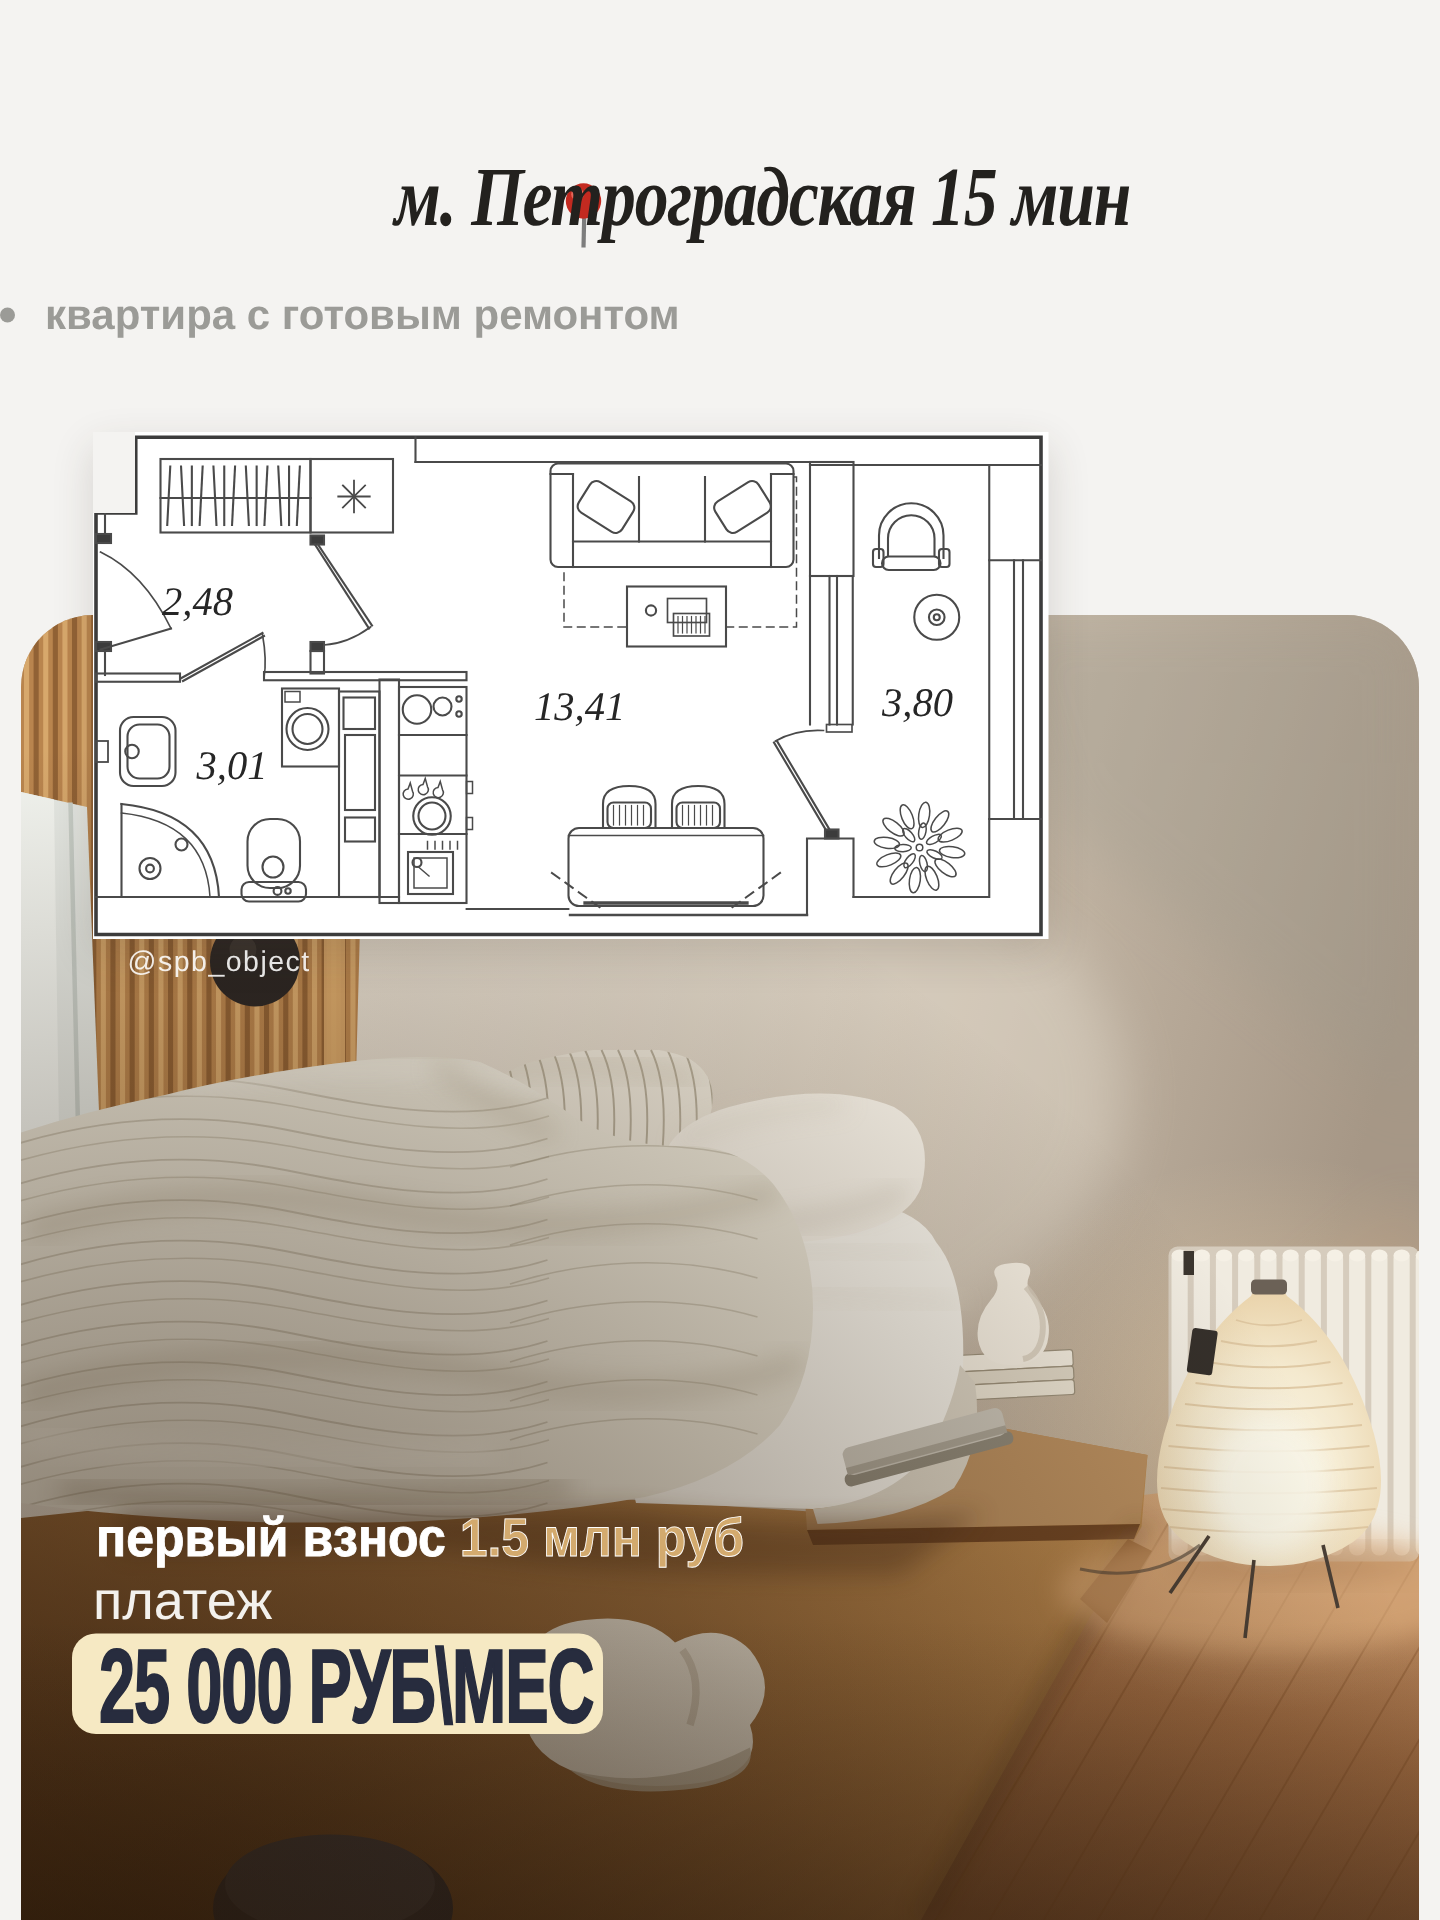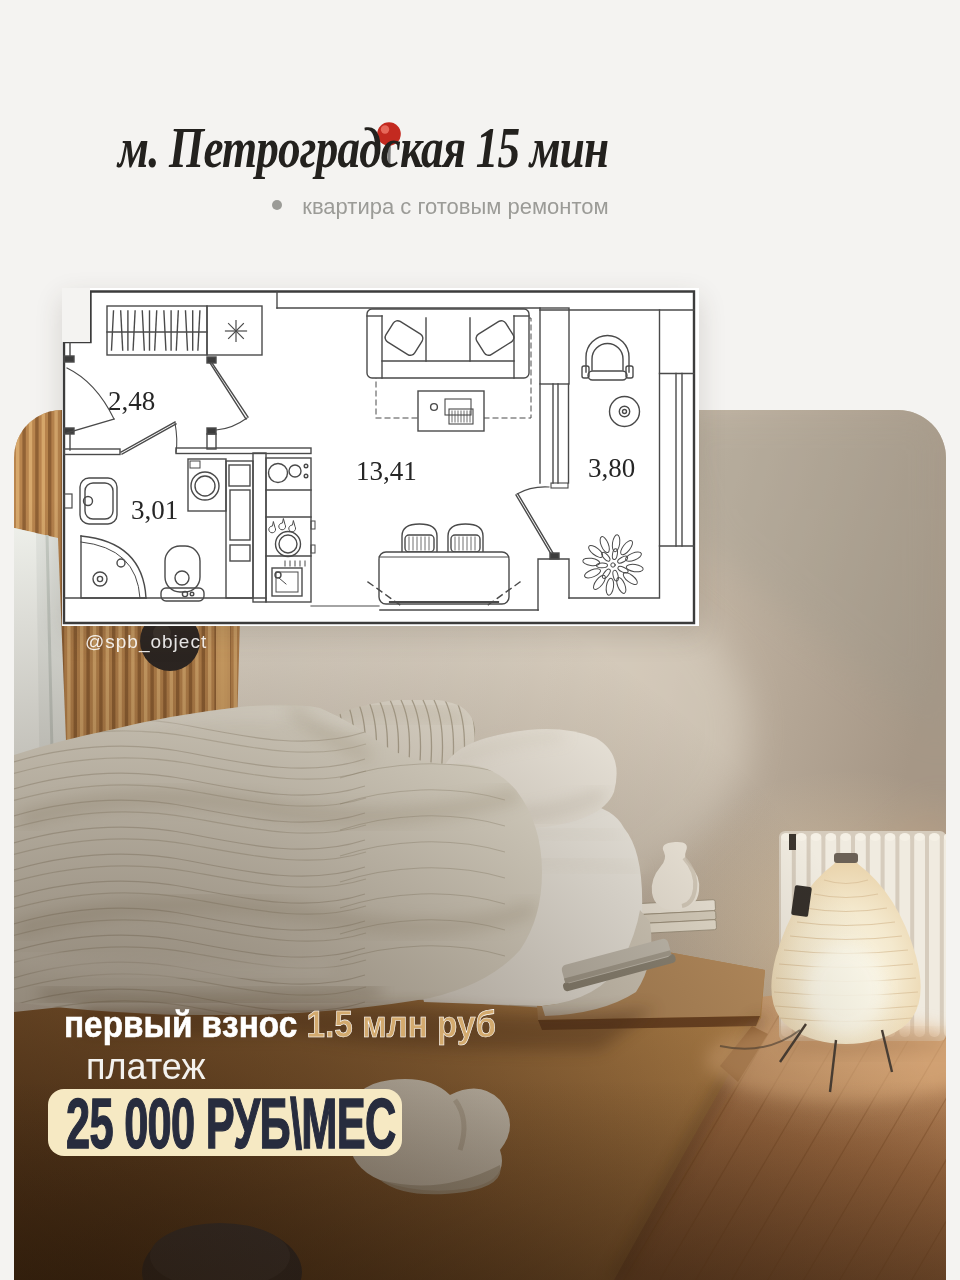--- a/index.html
+++ b/index.html
@@ -9,25 +9,25 @@
 </style>
 </head>
 <body>
 
 <svg class="abs" style="left:374px;top:121px;" width="32" height="48" viewBox="0 0 32 48">
   <line x1="15.5" y1="22" x2="15" y2="44" stroke="#7d7d7d" stroke-width="2.8"></line>
   <circle cx="15" cy="13" r="11.8" fill="#c32a20"></circle>
   <circle cx="11" cy="8.5" r="4.2" fill="#ea6f60" opacity=".9"></circle>
 </svg>
 
-<div class="abs" style="left:0;top:116px;width:898px;text-align:left;white-space:nowrap;">
+<div class="abs" style="left:0;top:100px;width:898px;text-align:center;white-space:nowrap;">
   <span style="display:inline-block;transform:scaleX(0.806);transform-origin:100% 50%;font-family:'Liberation Serif',serif;font-style:italic;font-weight:bold;font-size:56px;letter-spacing:-1px;color:#23211e;">м. Петроградская 15 мин</span>
 </div>
 
-<div class="abs" style="left:0;top:194px;width:881px;text-align:center;white-space:nowrap;color:#9b9b97;font-size:22px;">
+<div class="abs" style="left:0;top:194px;width:881px;text-align:left;white-space:nowrap;color:#9b9b97;font-size:28px;font-weight:bold;">
   <span style="display:inline-block;vertical-align:4px;width:10px;height:10px;border-radius:50%;background:#9b9b97;margin-right:20px;"></span>квартира с готовым ремонтом
 </div>
 
 <div class="abs" style="left:14px;top:410px;width:932px;height:870px;border-radius:48px 48px 0 0;overflow:hidden;background:#cfc5b6;">
 <svg width="932" height="870" viewBox="14 410 932 870">
   <defs>
     <linearGradient id="wallg" x1="0" y1="0" x2="1" y2="0.25">
       <stop offset="0" stop-color="#e7e0d4"></stop>
       <stop offset="0.4" stop-color="#d7cdbf"></stop>
       <stop offset="0.72" stop-color="#c3b6a5"></stop>
@@ -326,21 +326,21 @@
 <path d="M800,1030 q-34,26 -80,16" stroke="#4a3f35" stroke-width="2" fill="none" opacity="0.6"></path>
 
 <ellipse cx="222" cy="1272" rx="80" ry="48" fill="#33323a"></ellipse>
 <ellipse cx="220" cy="1256" rx="70" ry="33" fill="#44434b"></ellipse>
 
 <rect x="14" y="410" width="932" height="870" fill="url(#cornerdark)"></rect>
 <rect x="14" y="1080" width="932" height="200" fill="url(#darkg2)"></rect>
 </svg>
 </div>
 
-<div class="abs" style="left:62px;top:288px;width:637px;height:338px;background:#ffffff;box-shadow:0 10px 26px rgba(60,50,40,0.16);">
+<div class="abs" style="left:62px;top:288px;width:637px;height:338px;background:#ffffff;box-shadow:0 10px 26px rgba(60,50,40,0.16);font-style:italic;">
 <svg width="637" height="338" viewBox="62 288 637 338" fill="none" stroke-linecap="square">
 
 <g stroke="#3c3c3c" stroke-width="2.4">
 <path d="M90.5,291.5 H694 V623 H64 V342 H90.5 Z"></path>
 </g>
 <g stroke="#4a4a4a" stroke-width="1.4">
 
 <rect x="107" y="306" width="100" height="49"></rect>
 <line x1="107" y1="332" x2="207" y2="332"></line>
 <line x1="113.5" y1="311" x2="111.5" y2="350"></line>
@@ -621,17 +621,17 @@
 <text x="588" y="477" font-family="Liberation Serif,serif" font-size="27" fill="#262626" stroke="none">3,80</text>
 </svg>
 </div>
 
 <div class="abs" style="left:62px;top:288px;width:28px;height:54px;background:#f4f3f1;"></div>
 
 <div class="abs" style="left:85px;top:631px;font-size:19px;color:rgba(255,255,255,0.88);letter-spacing:1px;">@spb_object</div>
 
 <div class="abs" style="left:64px;top:1004px;font-size:36px;font-weight:bold;color:#ffffff;-webkit-text-stroke:0.6px #ffffff;white-space:nowrap;transform:scaleX(0.925);transform-origin:0 0;">первый взнос <span style="color:#d3aa6e;">1.5 млн руб</span></div>
 
-<div class="abs" style="left:62px;top:1046px;font-size:36px;color:#f3f1ed;margin-left:24px;">платеж</div>
+<div class="abs" style="left:62px;top:1046px;font-size:36px;color:#f3f1ed;">платеж</div>
 
 <div class="abs" style="left:48px;top:1089px;width:354px;height:67px;border-radius:16px;background:#f6e9c3;"></div>
 
 <div class="abs" style="left:66px;top:1090px;font-size:60px;font-weight:bold;color:#272c3e;-webkit-text-stroke:1.2px #272c3e;letter-spacing:-1px;transform:scale(0.723,1.16);transform-origin:0 50%;white-space:nowrap;">25 000 РУБ\МЕС</div>
 
 </body></html>

